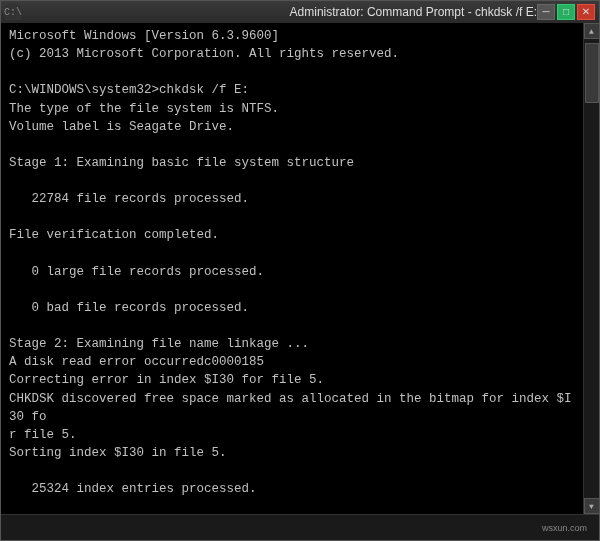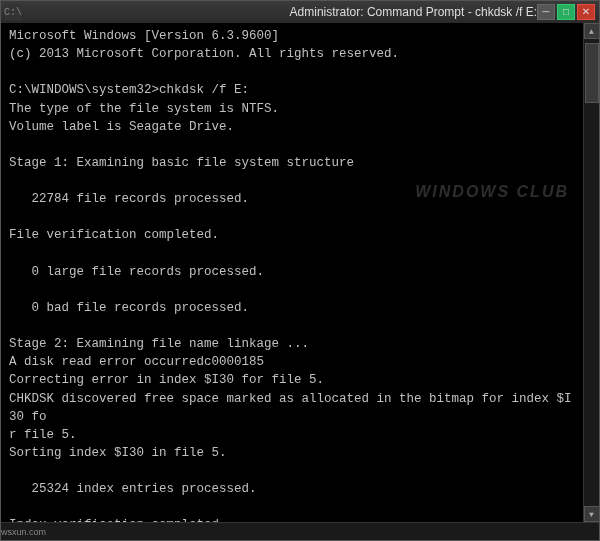--- a/index.html
+++ b/index.html
@@ -153,25 +153,25 @@
       font-size: 16px;
       font-style: italic;
       font-weight: bold;
       pointer-events: none;
       white-space: nowrap;
       letter-spacing: 2px;
       text-transform: uppercase;
     }
 
     .bottom-bar {
-      height: 18px;
-      background: #1a1a1a;
-      display: flex;
-      align-items: center;
-      justify-content: flex-start;
+      height: 26px;
+      background: #1a1a1a;
+      display: flex;
+      align-items: center;
+      justify-content: flex-end;
       padding-right: 12px;
       border-top: 1px solid #333;
       flex-shrink: 0;
     }
 
     .wsxun-text {
       color: #888;
       font-size: 9px;
       font-family: Arial, sans-serif;
     }
@@ -218,21 +218,20 @@
 r file 5.
 Sorting index $I30 in file 5.
 
    25324 index entries processed.
 
 Index verification completed.
 CHKDSK is scanning unindexed files for reconnect to their original directory.
 
 Recovering orphaned file $MFT (0) into directory file 5.
 Recovering orphaned file $MFTMirr (1) into directory file 5.</div>
-    <div class="watermark">WINDOWS CLUB</div>
     <div class="scrollbar">
       <div class="scroll-arrow">▲</div>
       <div class="scroll-track">
         <div class="scroll-thumb"></div>
       </div>
       <div class="scroll-arrow">▼</div>
     </div>
   </div>
 
   <div class="bottom-bar">

